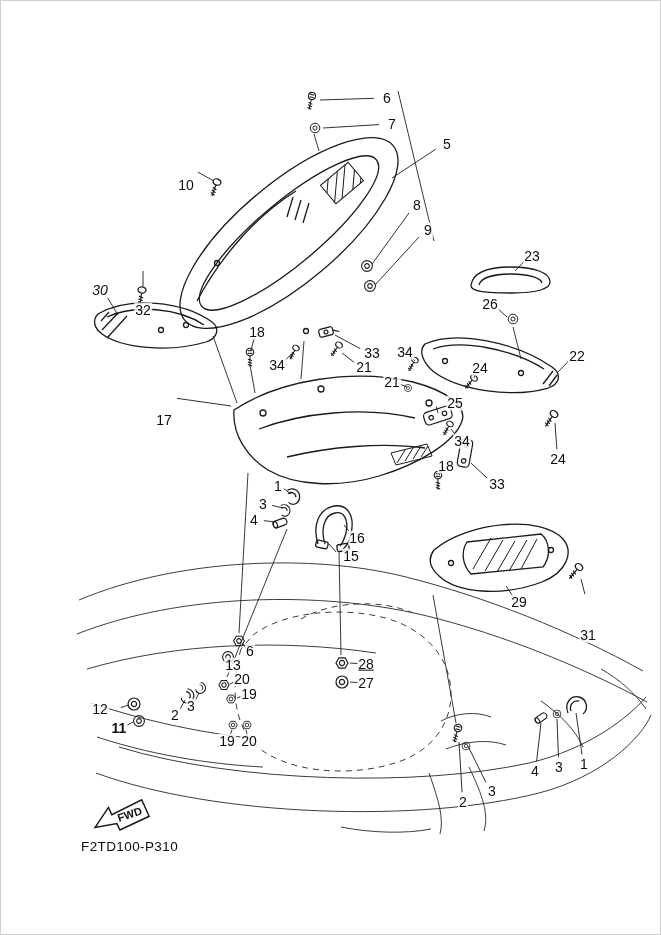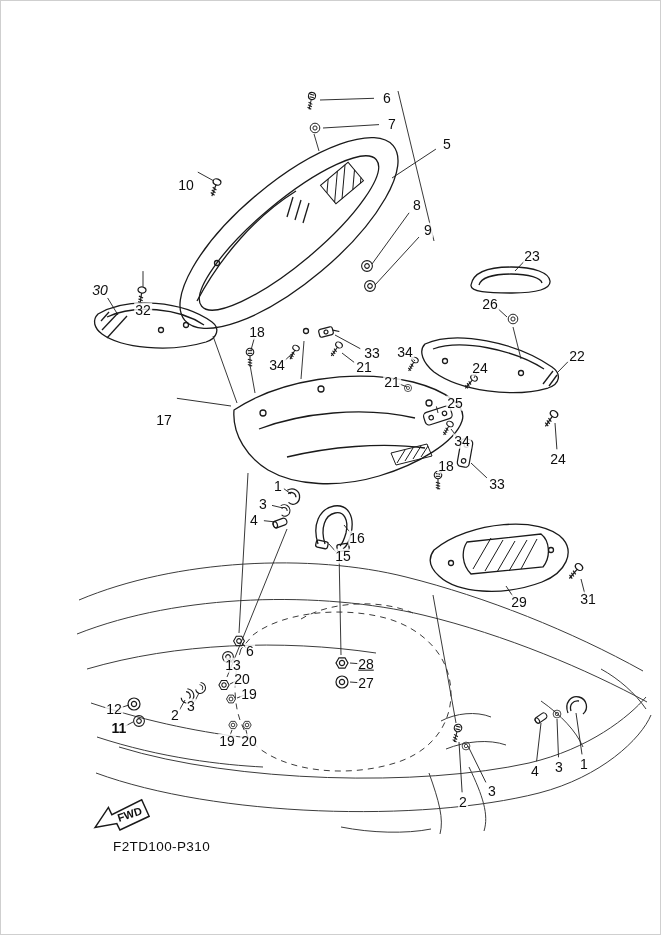--- a/index.html
+++ b/index.html
@@ -10,21 +10,21 @@
     font-family:"Liberation Sans", sans-serif;
   }
   .stage svg { position:absolute; left:0; top:0; }
   #callout-layer { position:absolute; left:0; top:0; width:100%; height:100%; pointer-events:none; }
   .callout {
     position:absolute; transform:translate(-50%,-50%);
     font-size:14px; line-height:1.05; color:#0e0e0e;
     background:rgba(255,255,255,.82); padding:0 1px; white-space:nowrap;
   }
   .code {
-    position:absolute; left:112px; top:838px;
+    position:absolute; left:80px; top:838px;
     font-size:13.5px; color:#0e0e0e; letter-spacing:.4px;
   }
 </style>
 </head>
 <body>
 
 <div class="stage">
 
 <svg width="661" height="935" viewBox="0 0 661 935">
   <defs>
@@ -314,30 +314,30 @@
       <div class="callout" style="left: 163px; top: 419px;">17</div>
       <div class="callout" style="left: 434px; top: 402px; margin-left: 20px;">25</div>
       <div class="callout" style="left: 461px; top: 440px;">34</div>
       <div class="callout" style="left: 557px; top: 458px;">24</div>
       <div class="callout" style="left: 445px; top: 465px;">18</div>
       <div class="callout" style="left: 496px; top: 483px;">33</div>
       <div class="callout" style="left: 277px; top: 485px;">1</div>
       <div class="callout" style="left: 262px; top: 503px;">3</div>
       <div class="callout" style="left: 253px; top: 519px;">4</div>
       <div class="callout" style="left: 356px; top: 537px;">16</div>
-      <div class="callout" style="left: 342px; top: 555px;">15</div>
+      <div class="callout" style="left: 350px; top: 555px;">15</div>
       <div class="callout" style="left: 518px; top: 601px;">29</div>
-      <div class="callout" style="left: 587px; top: 598px;">31</div>
+      <div class="callout" style="left: 587px; top: 634px;">31</div>
       <div class="callout" style="left: 249px; top: 650px;">6</div>
       <div class="callout" style="left: 232px; top: 664px;">13</div>
       <div class="callout" style="left: 365px; top: 663px; text-decoration: underline;">28</div>
       <div class="callout" style="left: 241px; top: 678px;">20</div>
       <div class="callout" style="left: 365px; top: 682px;">27</div>
       <div class="callout" style="left: 248px; top: 693px;">19</div>
-      <div class="callout" style="left: 113px; top: 708px;">12</div>
+      <div class="callout" style="left: 99px; top: 708px;">12</div>
       <div class="callout" style="left: 190px; top: 705px;">3</div>
       <div class="callout" style="left: 174px; top: 714px;">2</div>
       <div class="callout" style="left: 118px; top: 727px; font-weight: bold;">11</div>
       <div class="callout" style="left: 226px; top: 740px;">19</div>
       <div class="callout" style="left: 248px; top: 740px;">20</div>
       <div class="callout" style="left: 462px; top: 801px;">2</div>
       <div class="callout" style="left: 491px; top: 790px;">3</div>
       <div class="callout" style="left: 534px; top: 770px;">4</div>
       <div class="callout" style="left: 558px; top: 766px;">3</div>
       <div class="callout" style="left: 583px; top: 763px;">1</div>

